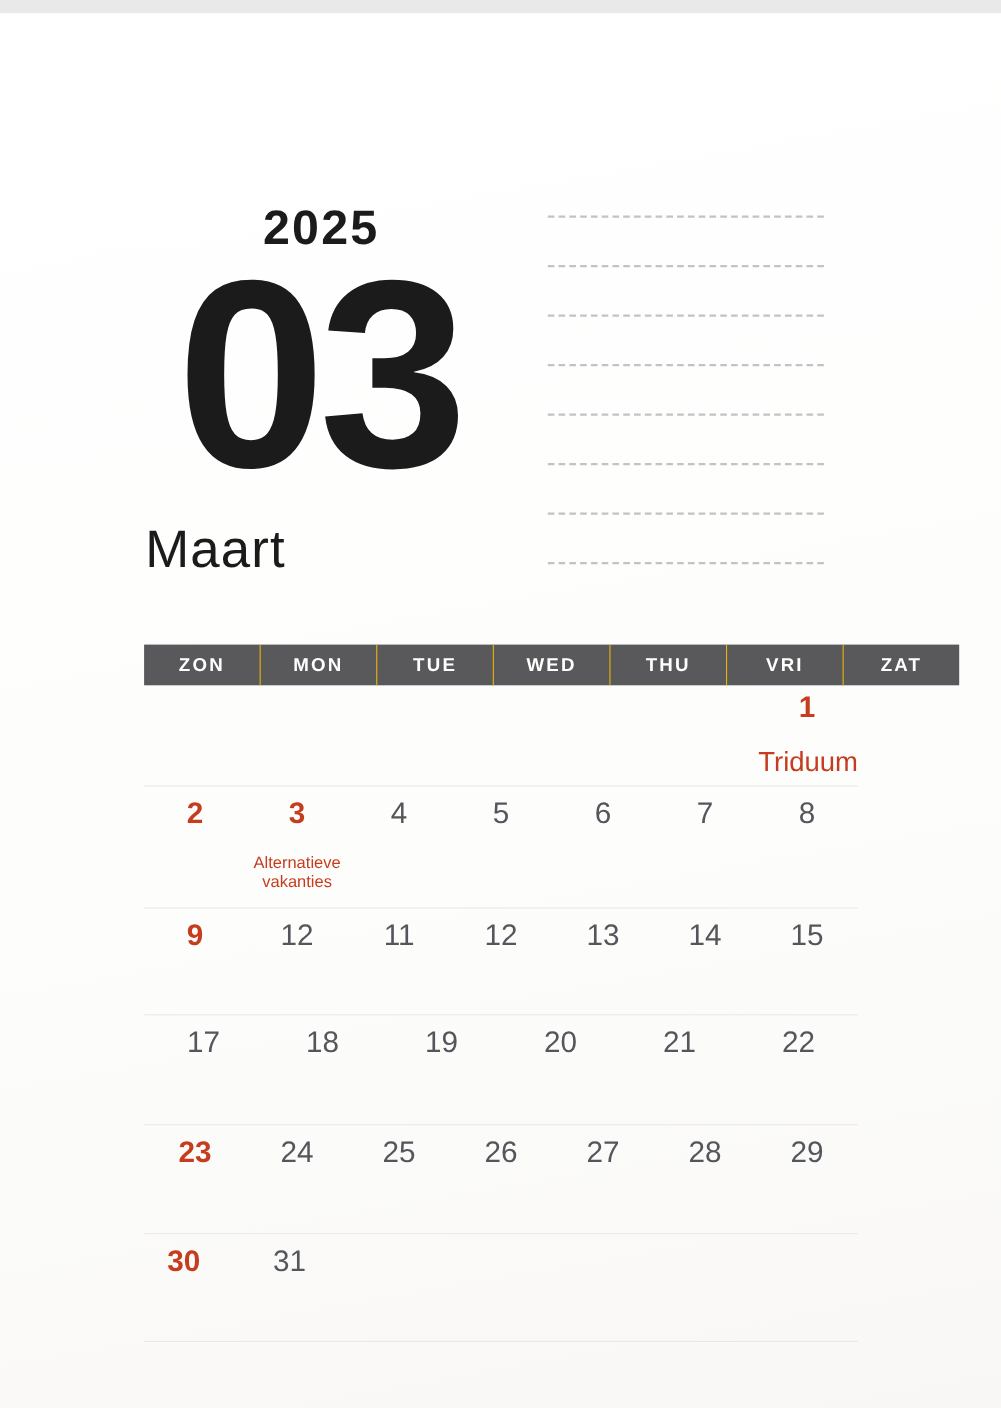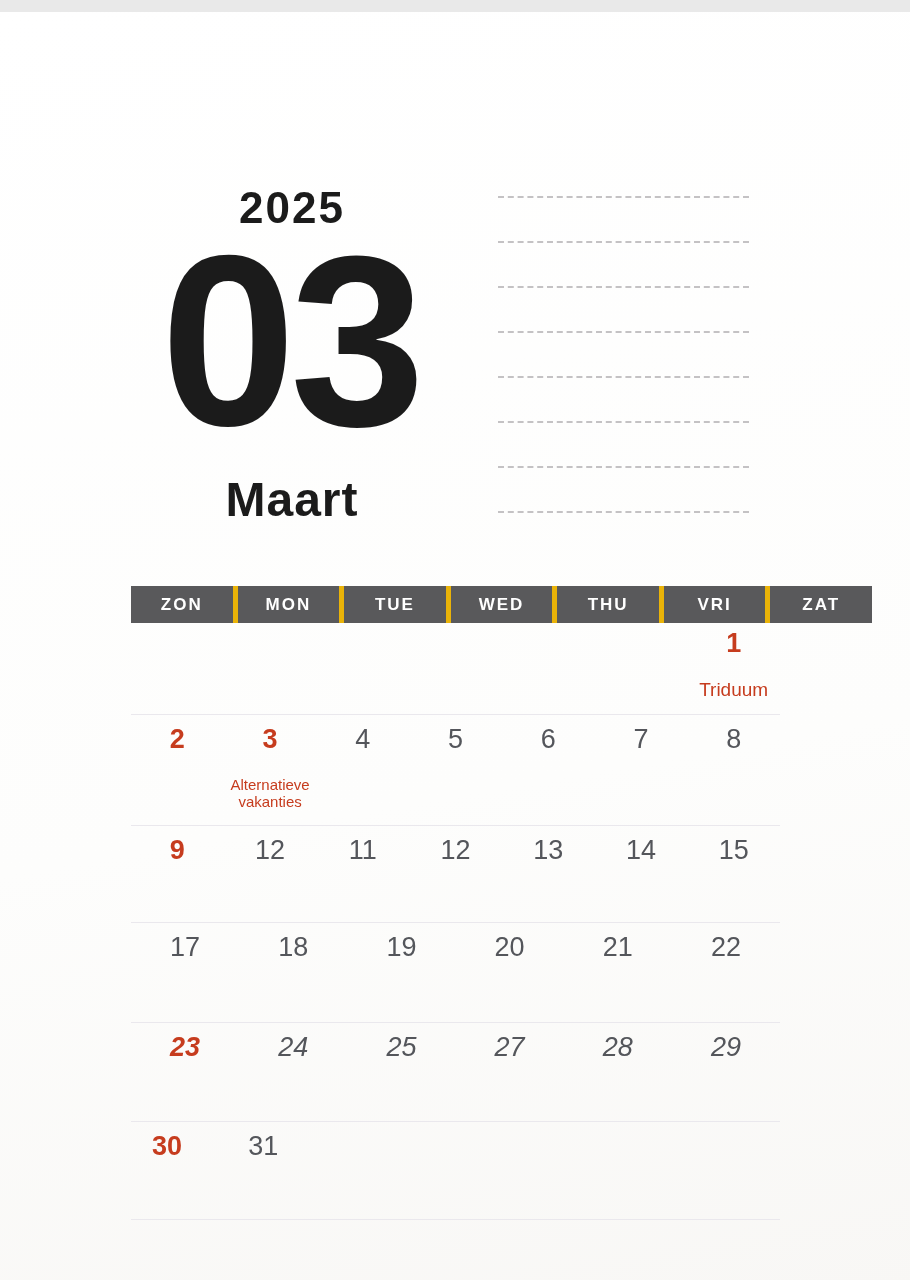--- a/index.html
+++ b/index.html
@@ -33,22 +33,21 @@
   }
   .month-number{
     position:absolute;left:70px;top:232px;width:440px;
     text-align:center;
     font-size:243px;font-weight:700;line-height:0.8;
     letter-spacing:-6px;
     color:var(--ink);
   }
   .month-name{
     position:absolute;left:132px;top:464px;width:320px;
-    text-align:center;
-    font-size:48px;font-weight:700;letter-spacing:1px;
+    font-size:48px;font-weight:400;letter-spacing:1px;
     color:var(--ink);line-height:1;
   }
 
   
   .notes-lines{
     position:absolute;left:498px;top:184px;width:251px;
   }
   .note-line{
     height:0;
     border-top:2px dashed var(--ruled);
@@ -59,38 +58,38 @@
   .weekday-row{
     position:absolute;left:131px;top:574px;width:741px;height:37px;
     background:var(--header-bg);
     display:flex;
   }
   .wd-cell{
     flex:1;
     display:flex;align-items:center;justify-content:center;
     color:var(--header-text);
     font-size:17px;font-weight:700;letter-spacing:2px;
-    border-left:5px solid #eab308;
+    border-left:1px solid #eab308;
   }
   .wd-cell:first-child{border-left:none;}
 
   
   .calendar-grid{
     position:absolute;left:131px;top:607px;width:649px;
   }
   .week-row{
     display:flex;
     border-bottom:1px solid var(--separator);
     box-sizing:border-box;
   }
   .week-row:nth-child(1){height:96px;}
   .week-row:nth-child(2){height:111px;}
   .week-row:nth-child(3){height:97px;}
   .week-row:nth-child(4){height:100px;}
-  .week-row:nth-child(5){height:99px;font-style:italic;}
+  .week-row:nth-child(5){height:99px;}
   .week-row:nth-child(6){height:98px;gap:24px;}
   .day-cell{
     flex:1;
     box-sizing:border-box;
     padding-top:9px;
     text-align:center;
   }
   .day-number{
     font-size:27px;line-height:1.15;
     font-weight:500;
@@ -99,22 +98,23 @@
   .day-number.red{
     color:var(--accent);
     font-weight:600;
   }
   .holiday-note{
     margin-top:22px;
     font-size:15px;line-height:1.13;
     color:var(--accent);
   }
   .week-row:nth-child(1) .holiday-note{
-    font-size:19px;
+    font-size:25px;
     margin-top:20px;
+    text-align:right;
   }
 </style>
 </head>
 <body>
 
 <div class="page">
 
   <div class="year">2025</div>
   <div class="month-number">03</div>
   <div class="month-name">Maart</div>
@@ -224,20 +224,23 @@
         <div class="day-cell">
           <div class="day-number red">23</div>
         </div>
         <div class="day-cell">
           <div class="day-number">24</div>
         </div>
         <div class="day-cell">
           <div class="day-number">25</div>
         </div>
         <div class="day-cell">
+          <div class="day-number">26</div>
+        </div>
+        <div class="day-cell">
           <div class="day-number">27</div>
         </div>
         <div class="day-cell">
           <div class="day-number">28</div>
         </div>
         <div class="day-cell">
           <div class="day-number">29</div>
         </div>
       </div>
       <div class="week-row">

